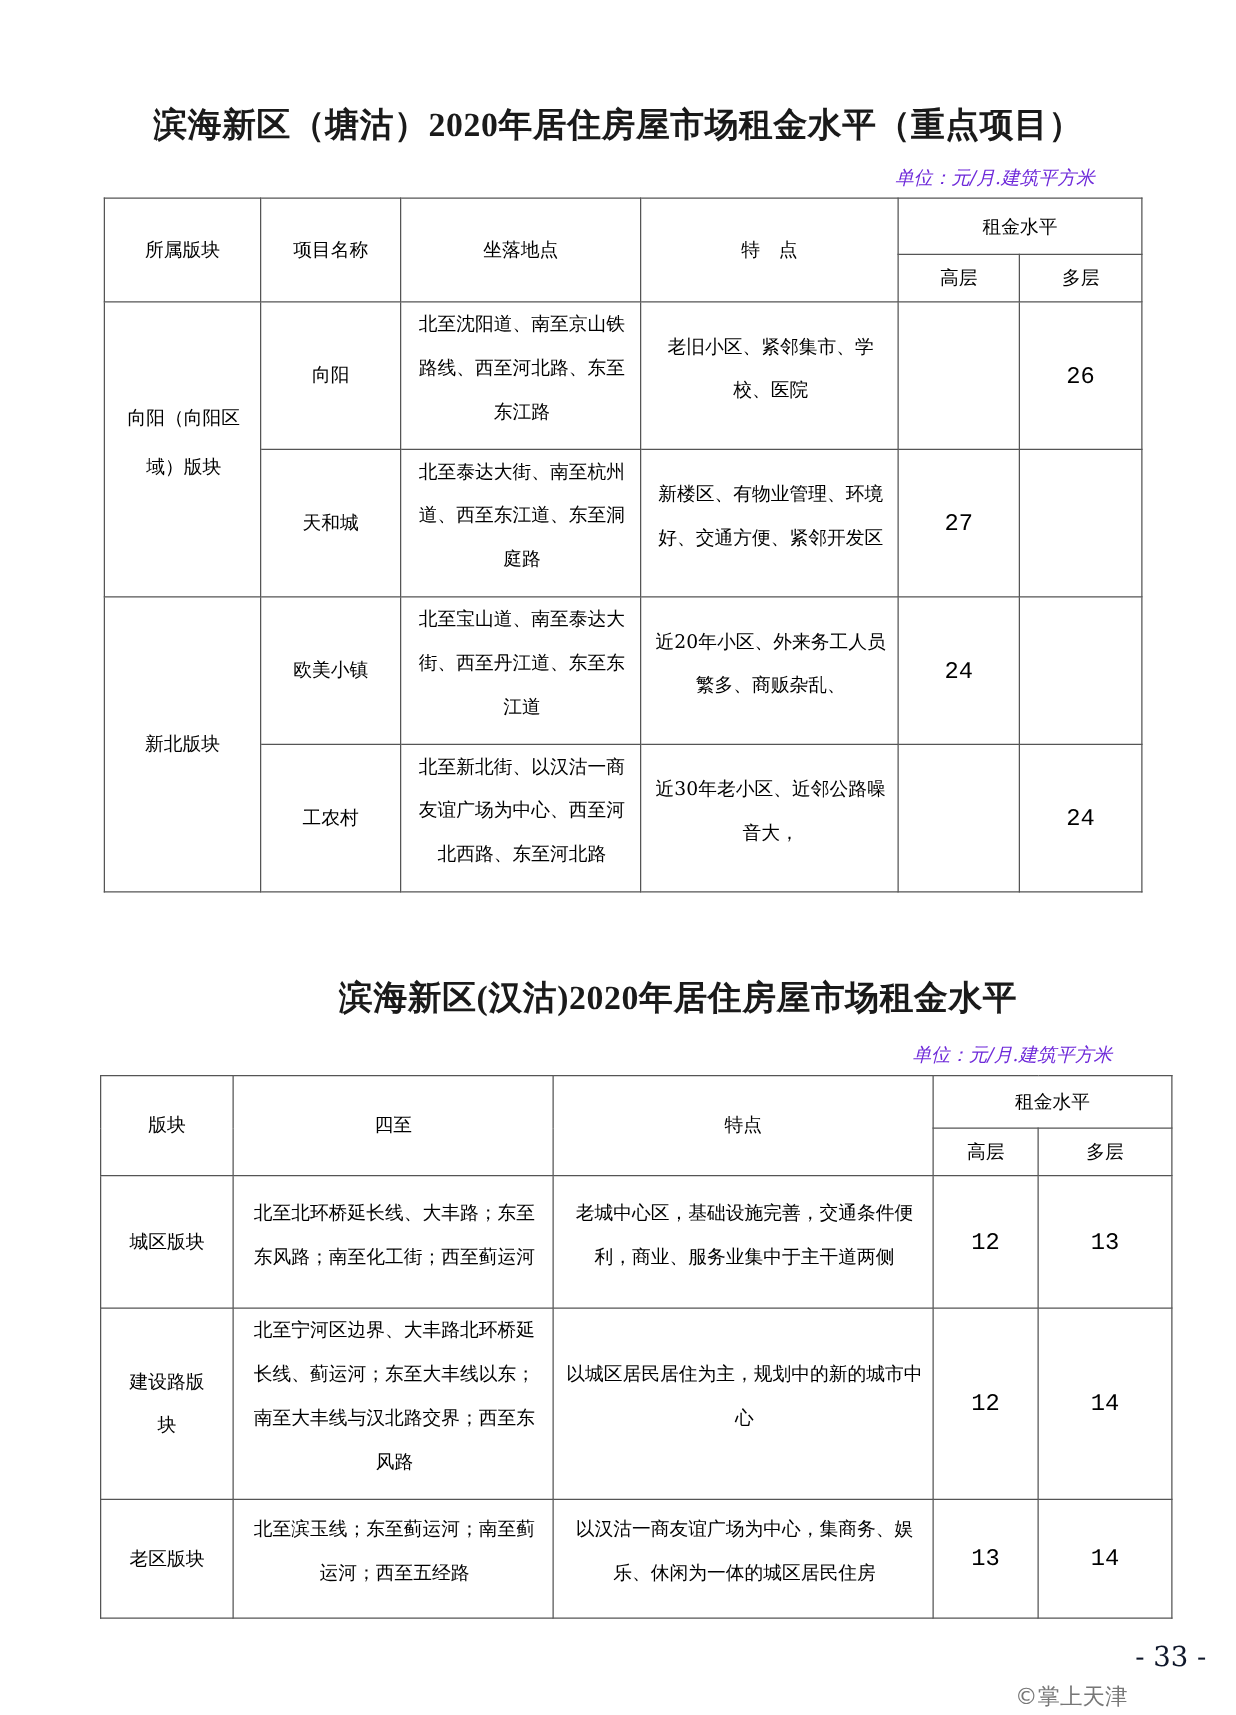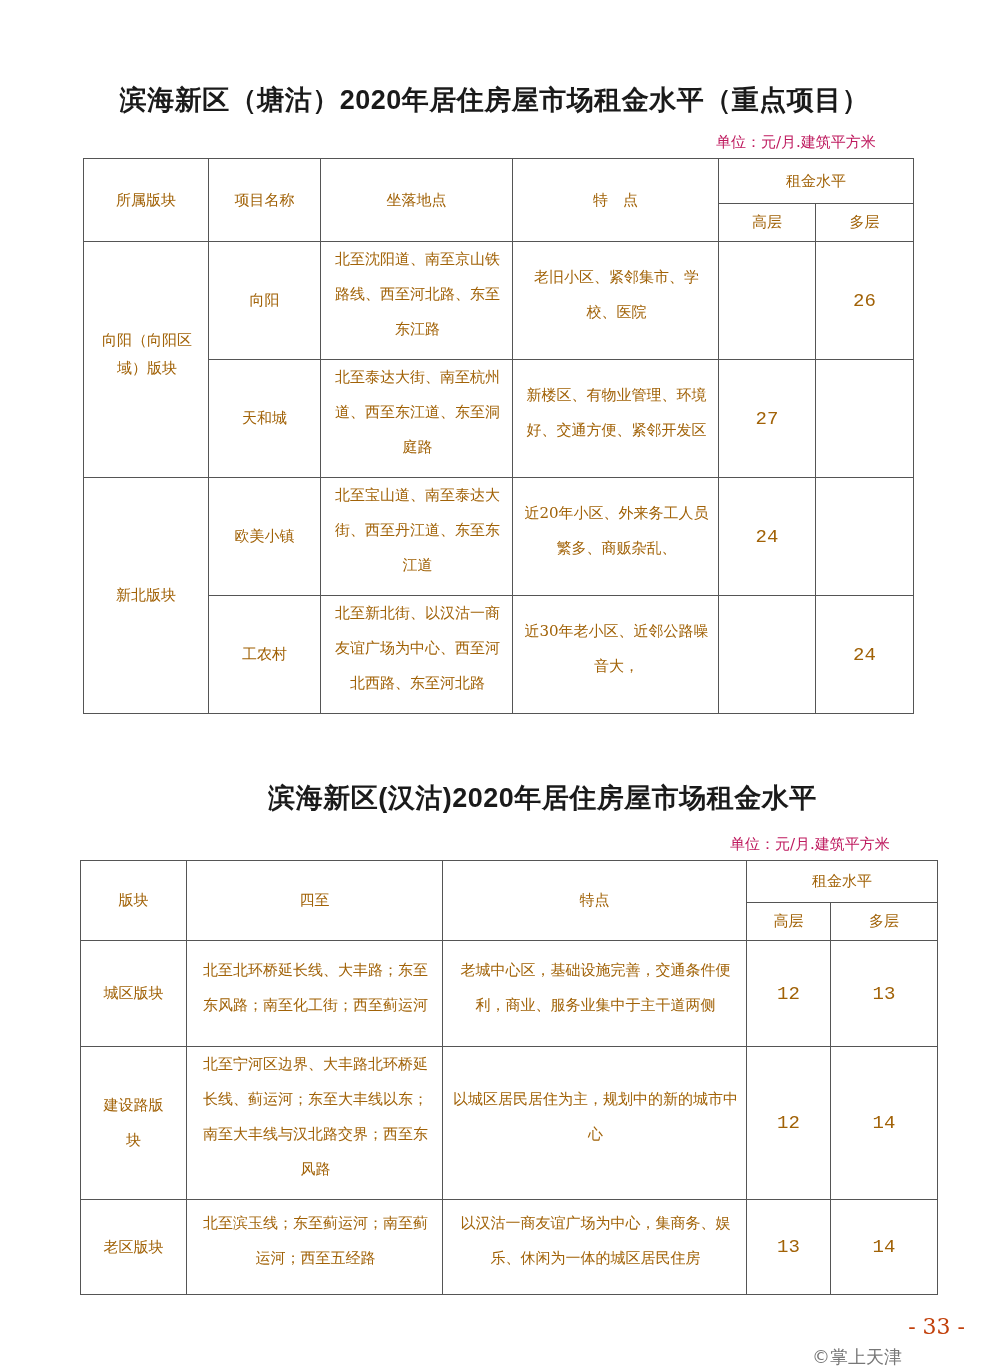--- a/index.html
+++ b/index.html
@@ -1,25 +1,25 @@
 <!DOCTYPE html>
 <html><head>
 <meta charset="utf-8">
 <style>
   html, body { margin:0; padding:0; }
   body { width:989px; height:1372px; background:#ffffff; position:relative; overflow:hidden;
          font-family:"DejaVu Serif","Liberation Serif",serif; color:#333; }
-  .title { position:absolute; left:0; width:989px; text-align:center; font-family:Liberation Sans, sans-serif;
+  .title { position:absolute; left:0; width:989px; text-align:center; font-family:Liberation Serif, serif;
            font-weight:bold; font-size:27px; color:#1a1a1a; letter-spacing:0.5px; }
-  .unit { position:absolute; font-size:15px; color:#be185d; }
+  .unit { position:absolute; font-size:15px; color:#6d28d9;font-style:italic; }
   table { position:absolute; border-collapse:collapse; table-layout:fixed; }
-  td, th { border:1.5px solid #555; font-weight:normal; font-size:15px; color:#a16207; text-align:center; vertical-align:middle; padding:0; }
+  td, th { border:1.5px solid #555; font-weight:normal; font-size:15px; color:#000000; text-align:center; vertical-align:middle; padding:0; }
   td.txt { text-align:center; padding:0 8px 12px 10px; line-height:35px; }
   td.num { font-size:19px;font-family:Liberation Mono, monospace; }
-  .page-num { position:absolute; right:24px; top:1314px; font-size:22px; color:#c2410c; }
+  .page-num { position:absolute; right:24px; top:1314px; font-size:22px; color:#0f172a; }
   .watermark { position:absolute; left:0; width:902px; text-align:right; top:1345px; font-size:18px; color:#777;
                font-family:"DejaVu Sans","Liberation Sans",sans-serif; }
 </style>
 </head>
 <body>
 
 <div class="title" style="top:82px;">滨海新区（塘沽）2020年居住房屋市场租金水平（重点项目）</div>
 <div class="unit" style="left:716px; top:133px;">单位：元/月.建筑平方米</div>
 
 <table style="left:83px; top:158px; width:830px;">
@@ -37,21 +37,21 @@
     <th rowspan="2">项目名称</th>
     <th rowspan="2">坐落地点</th>
     <th rowspan="2">特　点</th>
     <th colspan="2">租金水平</th>
   </tr>
   <tr style="height:38px;">
     <th>高层</th>
     <th>多层</th>
   </tr>
   <tr style="height:106px;">
-    <td rowspan="2" class="txt" style="line-height:28px;">向阳（向阳区域）版块</td>
+    <td rowspan="2" class="txt" style="line-height:39px;">向阳（向阳区域）版块</td>
     <td>向阳</td>
     <td class="txt">北至沈阳道、南至京山铁路线、西至河北路、东至东江路</td>
     <td class="txt">老旧小区、紧邻集市、学校、医院</td>
     <td class="num"></td>
     <td class="num">26</td>
   </tr>
   <tr style="height:106px;">
     <td>天和城</td>
     <td class="txt">北至泰达大街、南至杭州道、西至东江道、东至洞庭路</td>
     <td class="txt">新楼区、有物业管理、环境好、交通方便、紧邻开发区</td>

